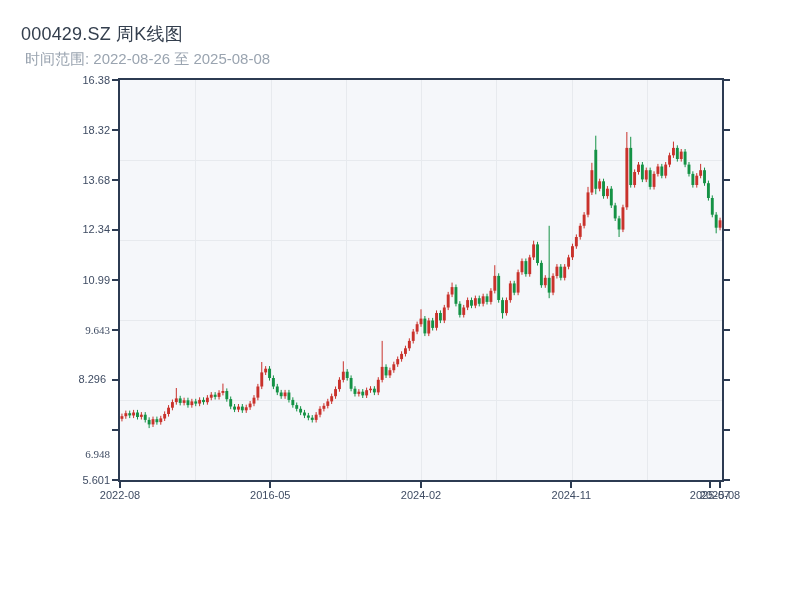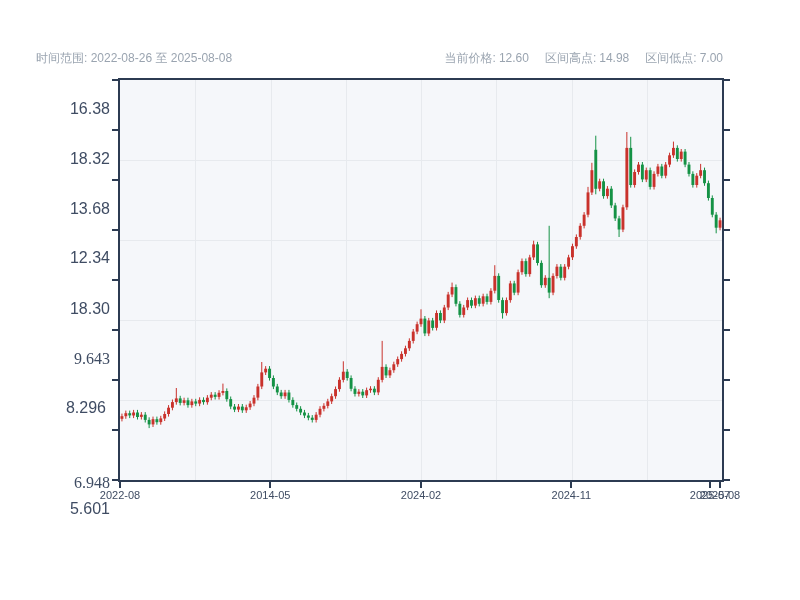--- a/index.html
+++ b/index.html
@@ -5,59 +5,55 @@
   html,body{margin:0;padding:0;background:#fff;}
   .page{
     position:relative;width:800px;height:600px;background:#ffffff;
     font-family:"Liberation Sans","DejaVu Sans",sans-serif;overflow:hidden;
   }
   .chart-title{
     position:absolute;left:21px;top:22px;margin:0;
     font-size:18px;font-weight:400;color:#333e4d;letter-spacing:.2px;
   }
   .chart-subtitle{
-    position:absolute;left:36px;top:50px;
-    font-size:12px;color:#9aa4b0;
+    position:absolute;left:25px;top:50px;
+    font-size:15px;color:#9aa4b0;
   }
   .stats{
     position:absolute;top:50px;right:77px;
     display:flex;gap:16px;font-size:12px;color:#9aa4b0;white-space:nowrap;
   }
   .stat .v{margin-left:3px;}
   .plot-bg{
     position:absolute;left:120px;top:80px;width:602px;height:400px;
     background:#f5f7fa;
   }
   .gridline-h{position:absolute;left:0;width:602px;height:1px;background:#e7eaee;}
   .gridline-v{position:absolute;top:0;height:400px;width:1px;background:#e7eaee;}
   .plot-frame{
     position:absolute;left:118px;top:78px;width:606px;height:404px;
     box-sizing:border-box;border:2px solid #2c3b52;pointer-events:none;
   }
   .candles-svg{position:absolute;left:120px;top:80px;width:602px;height:400px;}
   .ytick-label{
-    position:absolute;width:58px;text-align:right;font-size:16px;color:#3f4c63;margin-top:26px;
+    position:absolute;width:58px;text-align:right;font-size:11px;color:#3f4c63;
   }
   .xtick-label{
     position:absolute;width:80px;text-align:center;font-size:11px;color:#3f4c63;top:489px;
   }
   .tick-mark{position:absolute;background:#2c3b52;}
 </style>
 </head>
 <body>
 
 <div class="page">
 
+  <h1 class="chart-title">000429.SZ 周K线图</h1>
   <div class="chart-subtitle">时间范围: 2022-08-26 至 2025-08-08</div>
 
-  <div class="stats">
-    <span class="stat"><span>当前价格:</span><span class="v">12.60</span></span>
-    <span class="stat"><span>区间高点:</span><span class="v">14.98</span></span>
-    <span class="stat"><span>区间低点:</span><span class="v">7.00</span></span>
-  </div>
 
   <div class="plot-bg" id="plot-bg">
       <div class="gridline-h" style="top: 80px;"></div>
       <div class="gridline-h" style="top: 160px;"></div>
       <div class="gridline-h" style="top: 240px;"></div>
       <div class="gridline-h" style="top: 320px;"></div>
       <div class="gridline-v" style="left: 75.25px;"></div>
       <div class="gridline-v" style="left: 150.5px;"></div>
       <div class="gridline-v" style="left: 225.75px;"></div>
       <div class="gridline-v" style="left: 301px;"></div>
@@ -387,39 +383,39 @@
       <div class="tick-mark" style="left: 724px; top: 79px; width: 6px; height: 2px;"></div>
       <div class="ytick-label" style="left: 52px; top: 123.597px;">18.32</div>
       <div class="tick-mark" style="left: 112px; top: 129.097px; width: 6px; height: 2px;"></div>
       <div class="tick-mark" style="left: 724px; top: 129.097px; width: 6px; height: 2px;"></div>
       <div class="ytick-label" style="left: 52px; top: 173.695px;">13.68</div>
       <div class="tick-mark" style="left: 112px; top: 179.195px; width: 6px; height: 2px;"></div>
       <div class="tick-mark" style="left: 724px; top: 179.195px; width: 6px; height: 2px;"></div>
       <div class="ytick-label" style="left: 52px; top: 223.421px;">12.34</div>
       <div class="tick-mark" style="left: 112px; top: 228.921px; width: 6px; height: 2px;"></div>
       <div class="tick-mark" style="left: 724px; top: 228.921px; width: 6px; height: 2px;"></div>
-      <div class="ytick-label" style="left: 52px; top: 273.519px;">18.30</div>
+      <div class="ytick-label" style="left: 52px; top: 273.519px;">10.99</div>
       <div class="tick-mark" style="left: 112px; top: 279.019px; width: 6px; height: 2px;"></div>
       <div class="tick-mark" style="left: 724px; top: 279.019px; width: 6px; height: 2px;"></div>
       <div class="ytick-label" style="left: 52px; top: 323.505px; font-family: Liberation Serif, serif;">9.643</div>
       <div class="tick-mark" style="left: 112px; top: 329.005px; width: 6px; height: 2px;"></div>
       <div class="tick-mark" style="left: 724px; top: 329.005px; width: 6px; height: 2px;"></div>
       <div class="ytick-label" style="left: 48px; top: 373.491px;">8.296</div>
       <div class="tick-mark" style="left: 112px; top: 378.991px; width: 6px; height: 2px;"></div>
       <div class="tick-mark" style="left: 724px; top: 378.991px; width: 6px; height: 2px;"></div>
       <div class="ytick-label" style="left: 52px; top: 448px; font-family: Liberation Serif, serif;">6.948</div>
       <div class="tick-mark" style="left: 112px; top: 429.014px; width: 6px; height: 2px;"></div>
       <div class="tick-mark" style="left: 724px; top: 429.014px; width: 6px; height: 2px;"></div>
       <div class="ytick-label" style="left: 52px; top: 473.5px;">5.601</div>
       <div class="tick-mark" style="left: 112px; top: 479px; width: 6px; height: 2px;"></div>
       <div class="tick-mark" style="left: 724px; top: 479px; width: 6px; height: 2px;"></div>
       <div class="tick-mark" style="left: 119px; top: 482px; width: 2px; height: 6px;"></div>
       <div class="xtick-label" style="left: 80px;">2022-08</div>
       <div class="tick-mark" style="left: 269.306px; top: 482px; width: 2px; height: 6px;"></div>
-      <div class="xtick-label" style="left: 230.306px;">2014-05</div>
+      <div class="xtick-label" style="left: 230.306px;">2016-05</div>
       <div class="tick-mark" style="left: 420px; top: 482px; width: 2px; height: 6px;"></div>
       <div class="xtick-label" style="left: 381px;">2024-02</div>
       <div class="tick-mark" style="left: 570.306px; top: 482px; width: 2px; height: 6px;"></div>
       <div class="xtick-label" style="left: 531.306px;">2024-11</div>
       <div class="tick-mark" style="left: 708.96px; top: 482px; width: 2px; height: 6px;"></div>
       <div class="xtick-label" style="left: 669.96px;">2025-07</div>
       <div class="tick-mark" style="left: 719.058px; top: 482px; width: 2px; height: 6px;"></div>
       <div class="xtick-label" style="left: 680.058px;">2025-08</div>
     </div>
 

